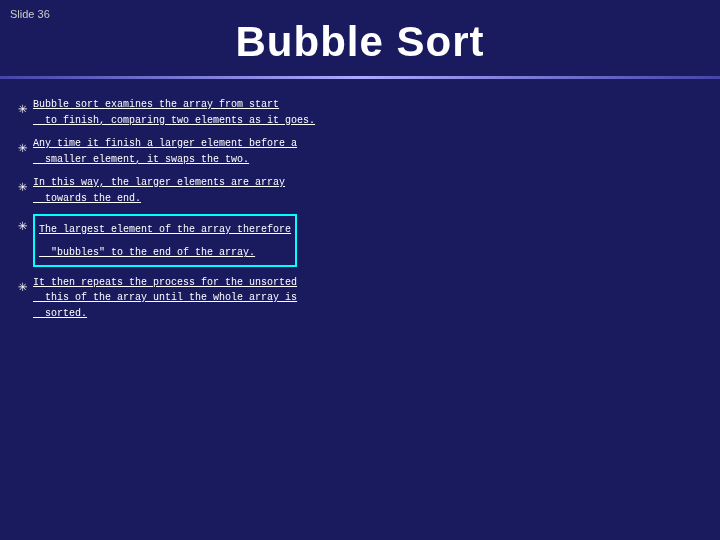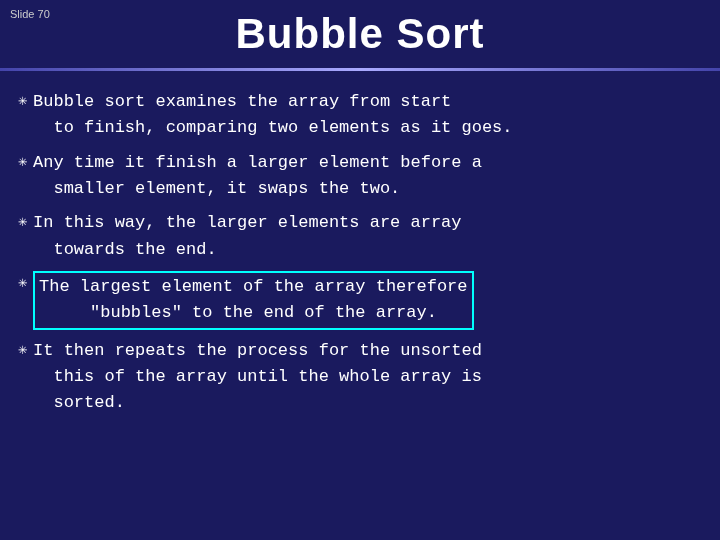--- a/index.html
+++ b/index.html
@@ -12,21 +12,21 @@
       width: 720px;
       height: 540px;
       background: #1a1a5e;
       font-family: 'Courier New', Courier, monospace;
       overflow: hidden;
       position: relative;
     }
 
     .title-bar {
       width: 100%;
-      padding: 10px 20px 10px 20px;
+      padding: 18px 20px 10px 20px;
       text-align: center;
     }
 
     .title-text {
       color: #ffffff;
       font-size: 42px;
       font-family: Arial, sans-serif;
       font-weight: bold;
       letter-spacing: 1px;
     }
@@ -54,30 +54,31 @@
     .bullet-symbol {
       color: #ffffff;
       margin-right: 6px;
       flex-shrink: 0;
       font-size: 15px;
       margin-top: 1px;
     }
 
     .bullet-text {
       font-family: 'Courier New', Courier, monospace;
-      font-size: 17px;
+      font-size: 10px;
       line-height: 1.55;
       white-space: pre-wrap;
+      text-decoration: underline;
     }
   </style>
 </head>
 <body>
 
 <div>
-  <span style="position:absolute;top:8px;left:10px;color:#cccccc;font-size:11px;font-family:Arial,sans-serif;">Slide 70</span>
+  <span style="position:absolute;top:8px;left:10px;color:#cccccc;font-size:11px;font-family:Arial,sans-serif;">Slide 36</span>
 </div>
 
 <div class="title-bar">
   <span class="title-text">Bubble Sort</span>
 </div>
 
 <div class="divider"></div>
 
 <div class="content">
 
@@ -94,21 +95,21 @@
   </div>
 
   <div class="bullet-item">
     <span class="bullet-symbol">✳</span>
     <span class="bullet-text">In this way, the larger elements are array
   towards the end.</span>
   </div>
 
   <div class="bullet-item" style="margin-bottom:0;">
     <span class="bullet-symbol">✳</span>
-    <div style="border:2px solid #00ffff; padding:1px 4px; display:inline-block; line-height:1.55;text-align:center;">
+    <div style="border:2px solid #00ffff; padding:1px 4px; display:inline-block; line-height:1.55;">
       <span class="bullet-text">The largest element of the array therefore
   "bubbles" to the end of the array.</span>
     </div>
   </div>
 
   <div style="margin-bottom:8px;"></div>
 
   <div class="bullet-item">
     <span class="bullet-symbol">✳</span>
     <span class="bullet-text">It then repeats the process for the unsorted

